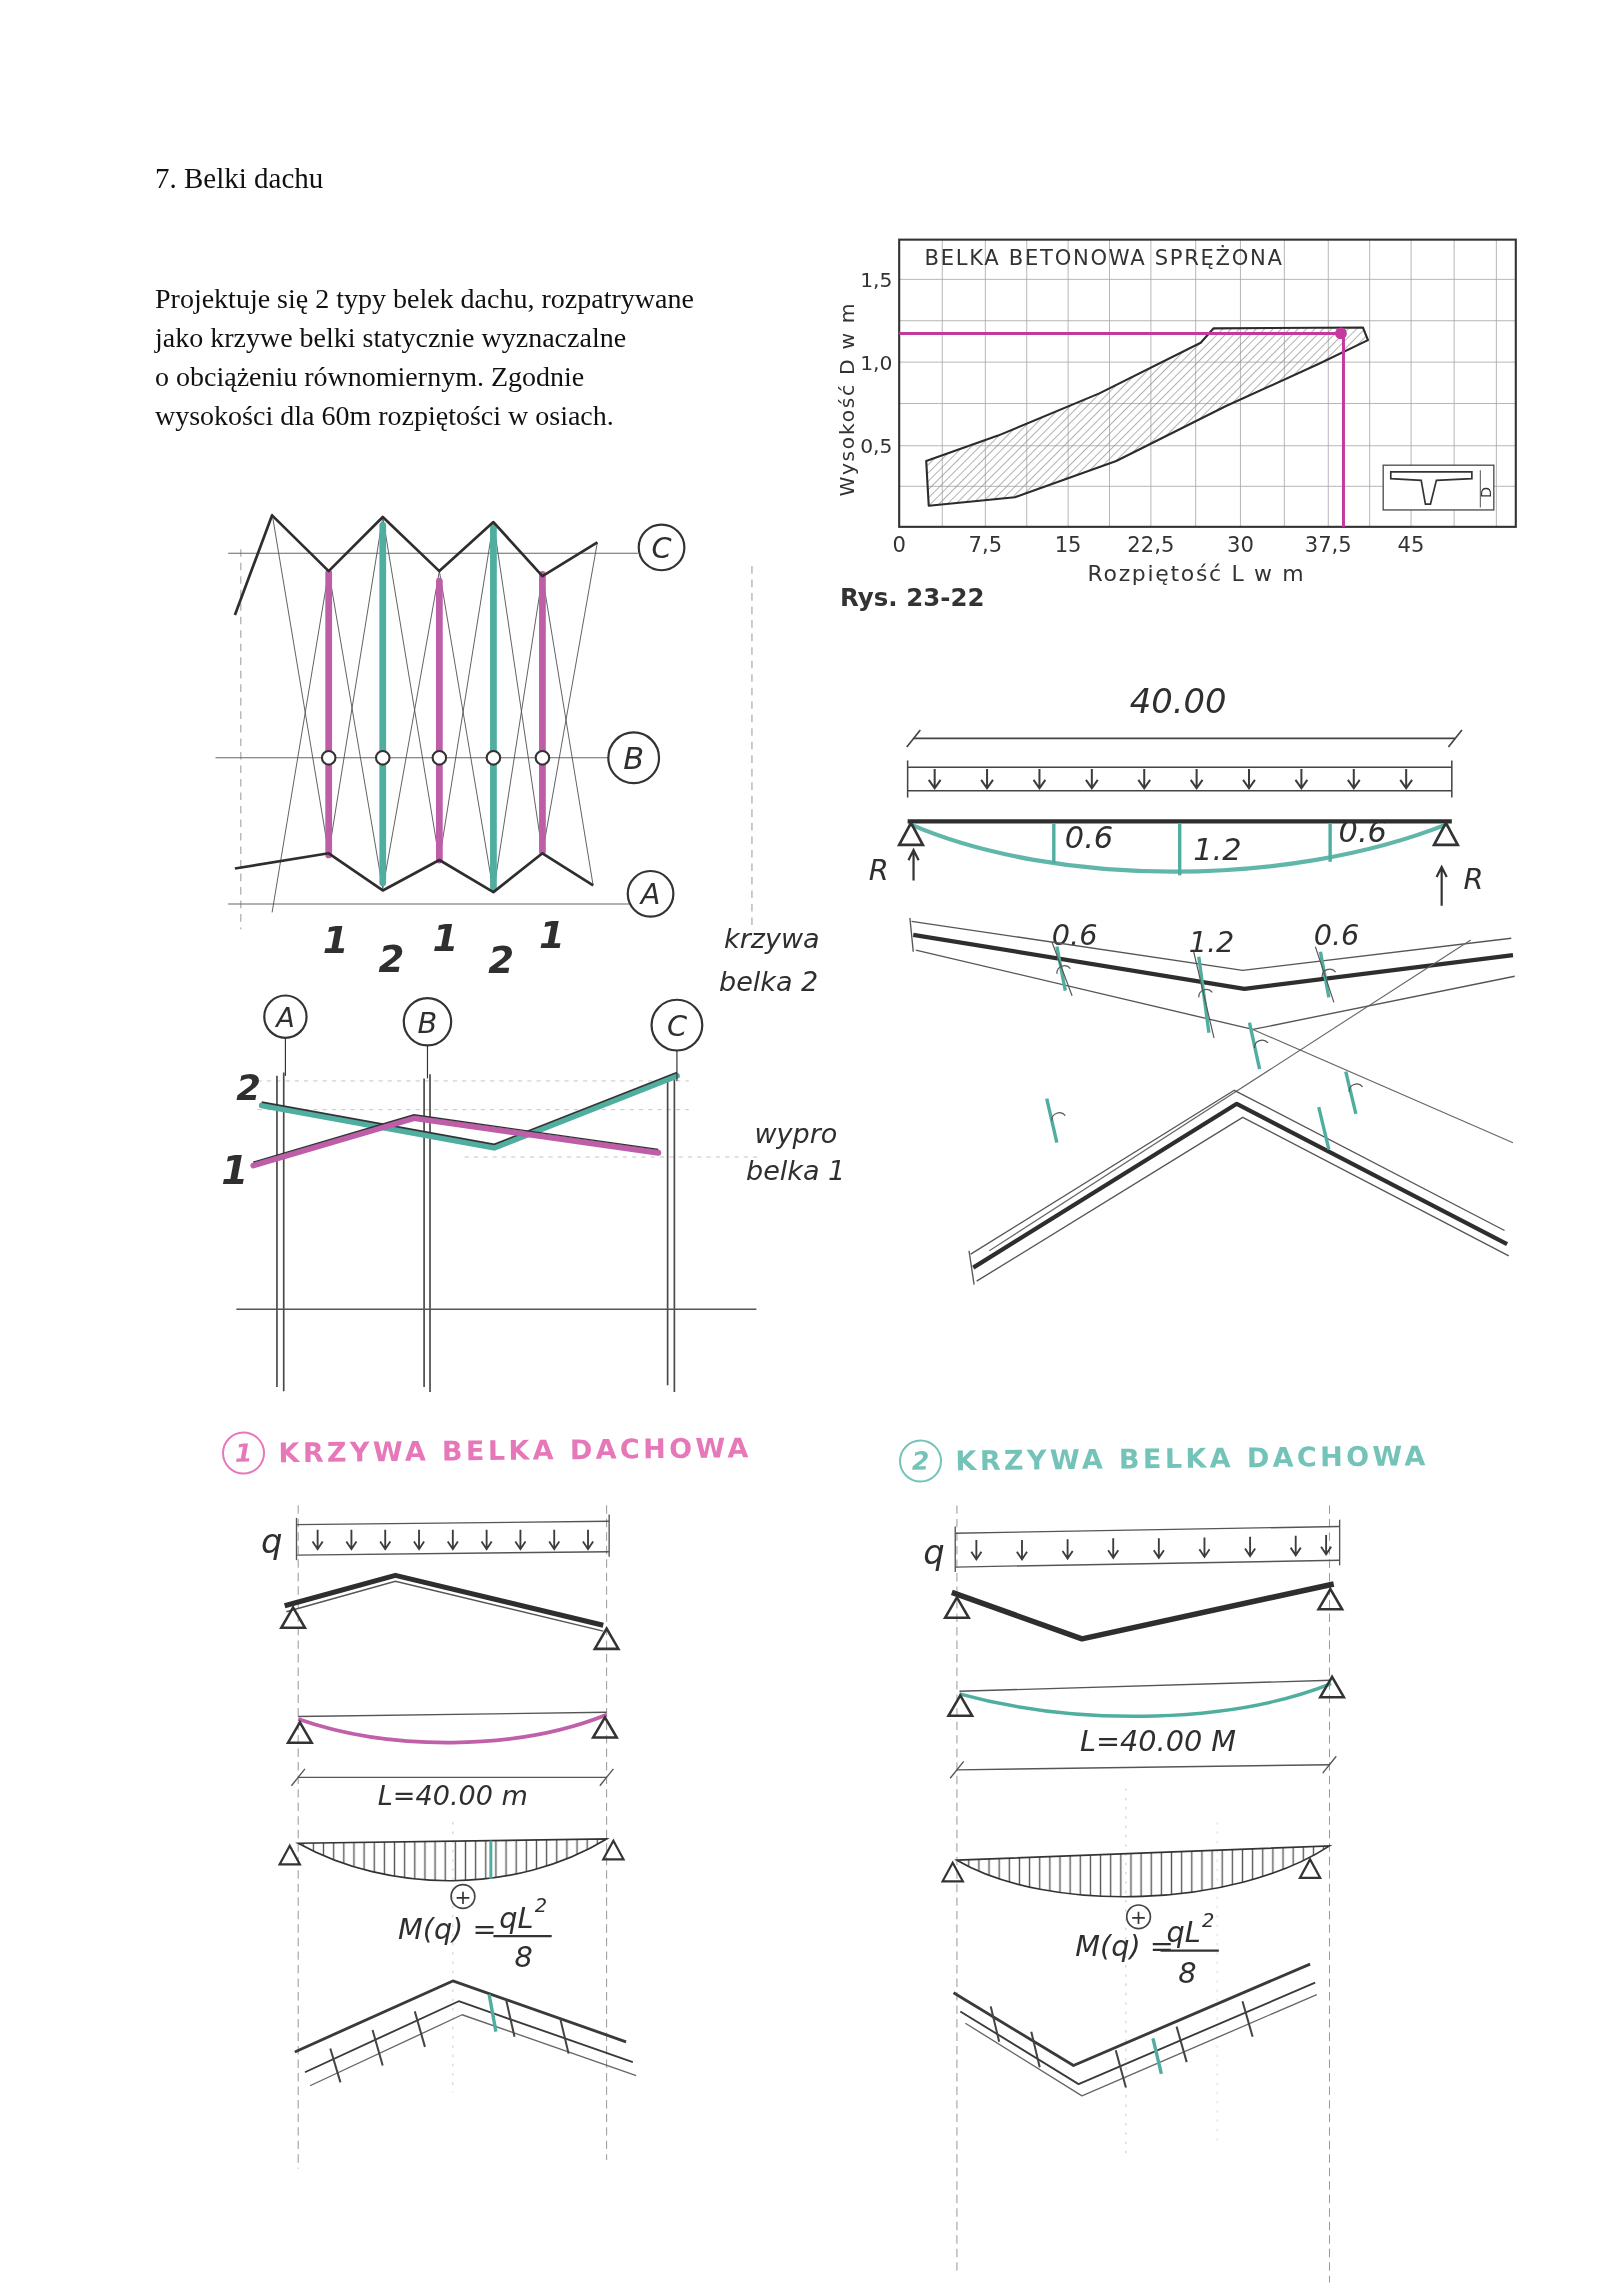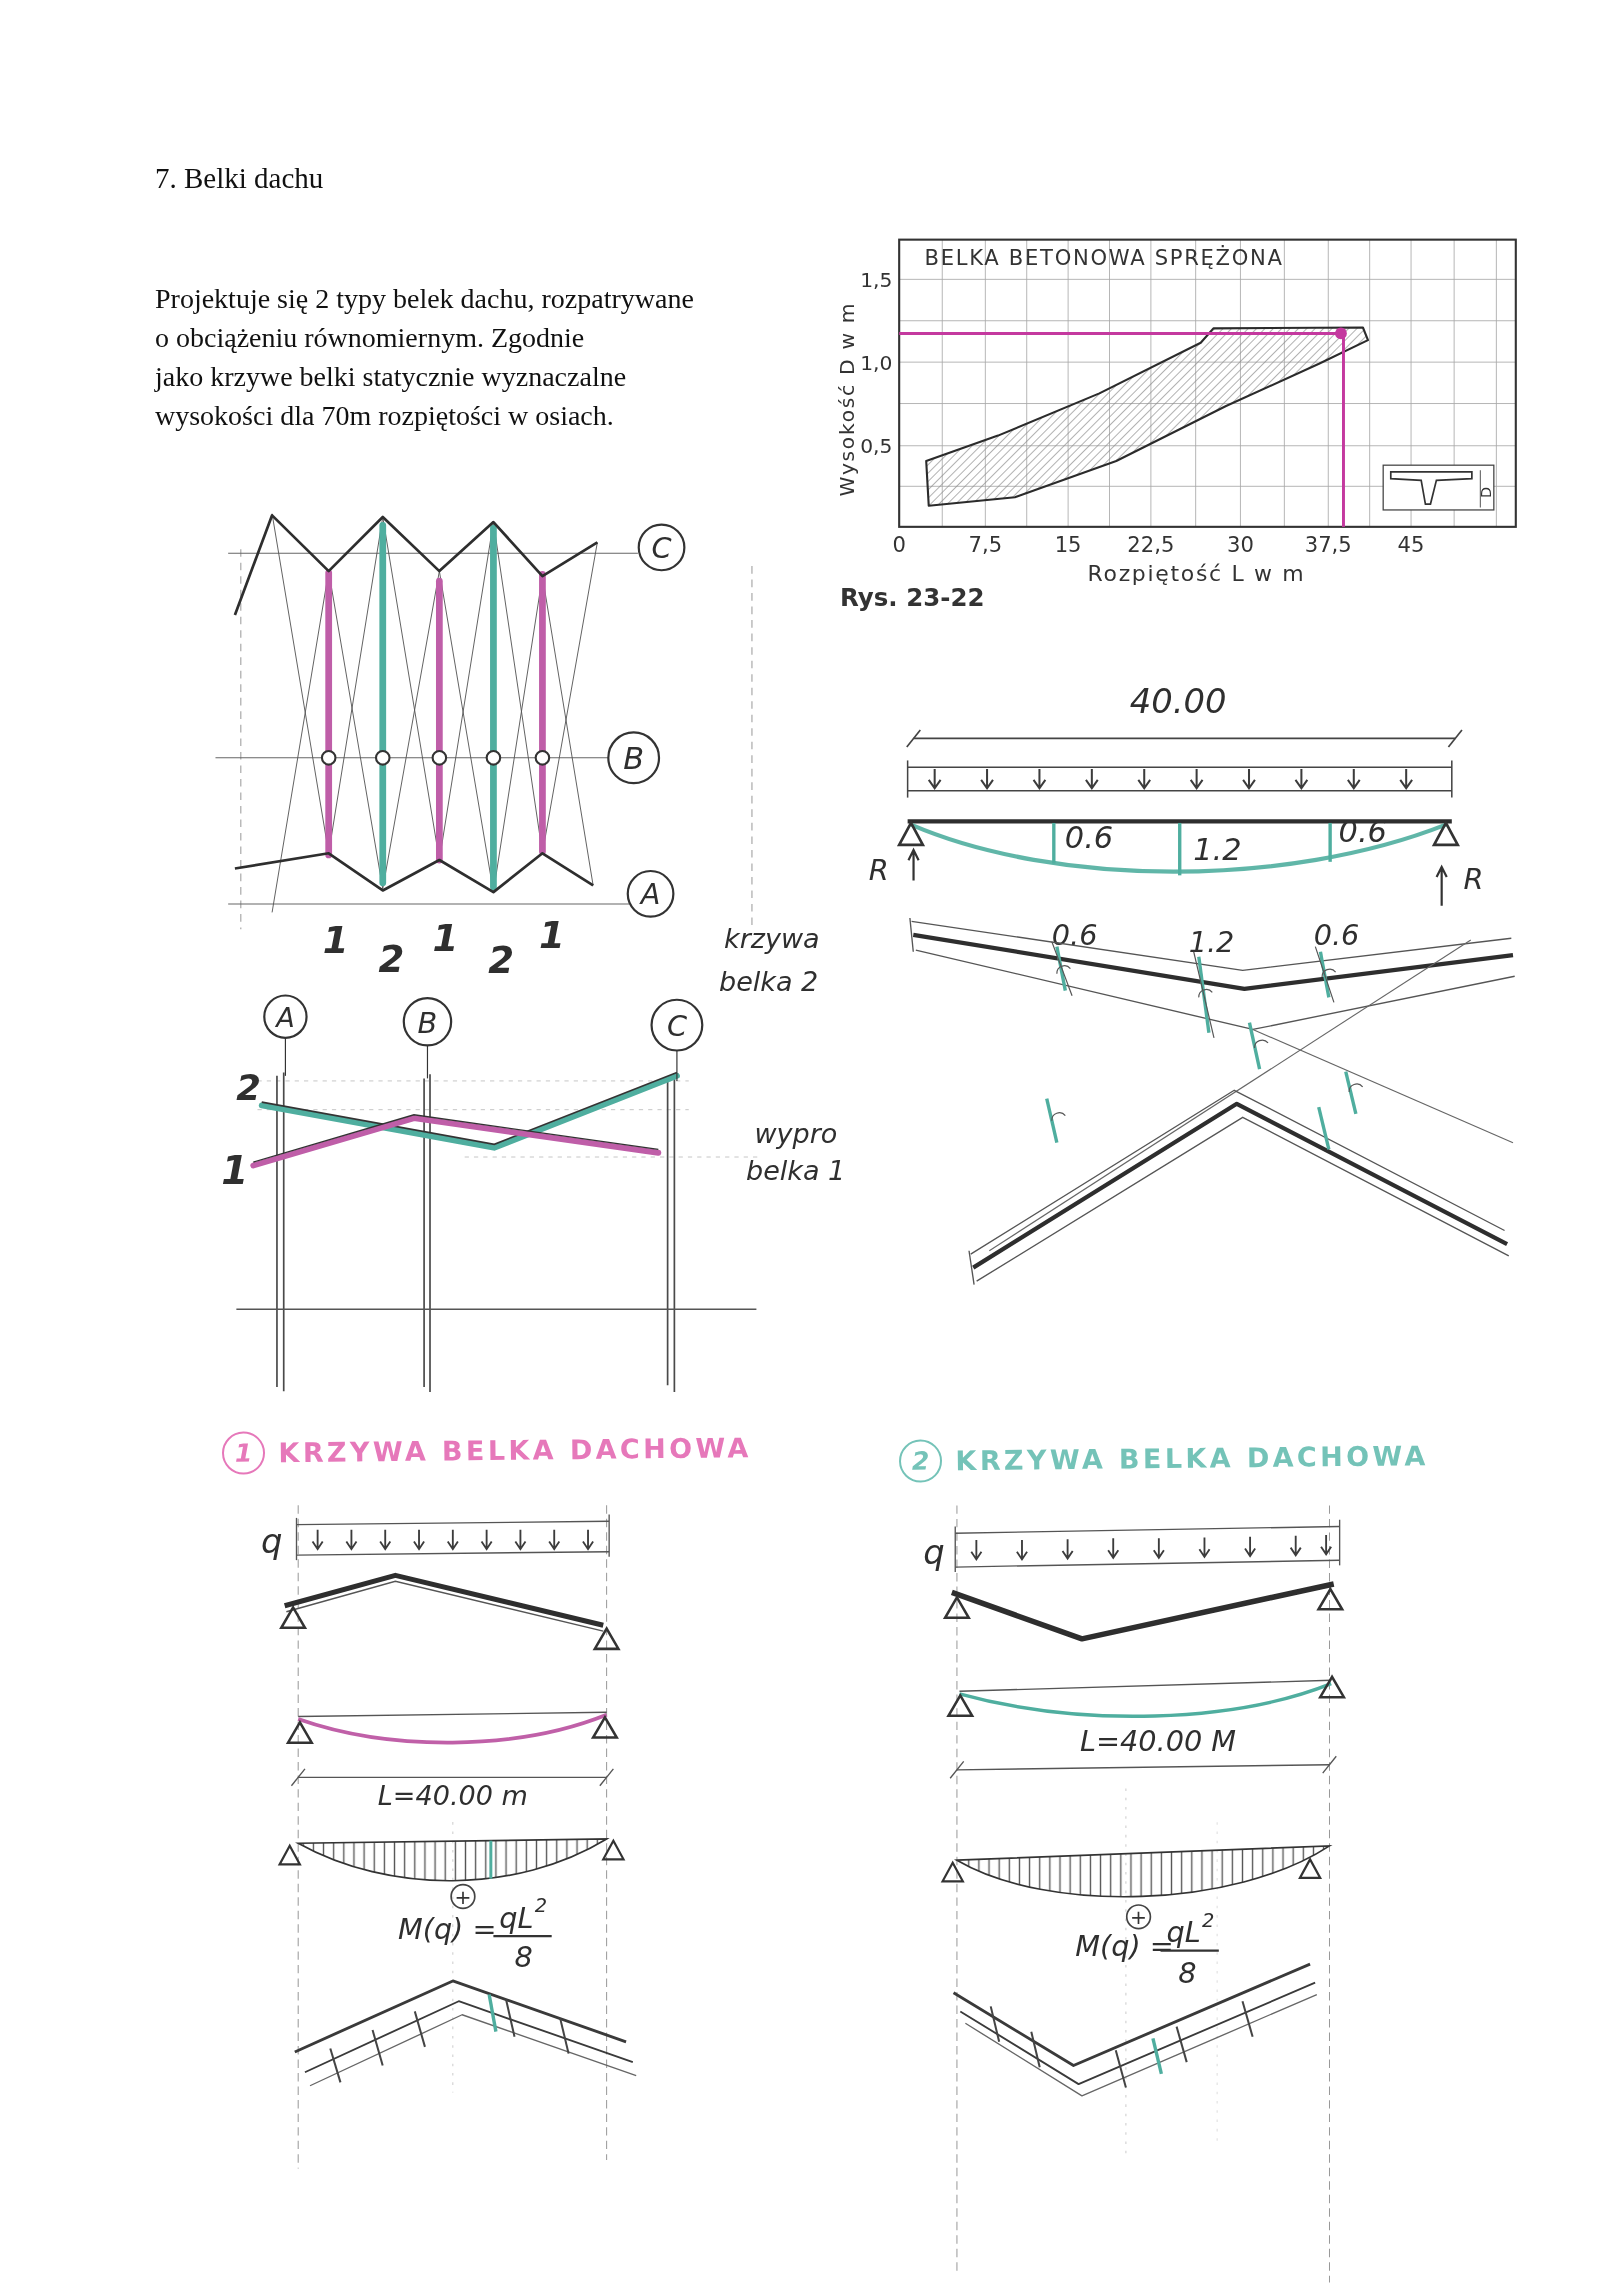--- a/index.html
+++ b/index.html
@@ -20,23 +20,23 @@
   .teal{color:#74c3b8;}
 </style>
 </head>
 <body>
 
 <div class="page">
 
   <div class="abs title" style="left:155px;top:162px;">7. Belki dachu</div>
   <div class="abs para" style="left:155px;top:235px;">
     <div>Projektuje się 2 typy belek dachu, rozpatrywane</div>
+    <div>jako krzywe belki statycznie wyznaczalne</div>
     <div>o obciążeniu równomiernym. Zgodnie</div>
-    <div>jako krzywe belki statycznie wyznaczalne</div>
-    <div>wysokości dla 70m rozpiętości w osiach.</div>
+    <div>wysokości dla 60m rozpiętości w osiach.</div>
   </div>
 
   <svg class="abs" style="left:833px;top:216px;" width="689" height="397" viewBox="0 0 815 470">
     <defs>
       <pattern id="hatch" width="7" height="7" patternUnits="userSpaceOnUse" patternTransform="rotate(45)">
         <line x1="0" y1="0" x2="0" y2="7" stroke="#8d8d8d" stroke-width="1.6"></line>
       </pattern>
       <pattern id="vhatch" width="12" height="12" patternUnits="userSpaceOnUse">
         <line x1="6" y1="0" x2="6" y2="12" stroke="#555" stroke-width="1.6"></line>
       </pattern>

